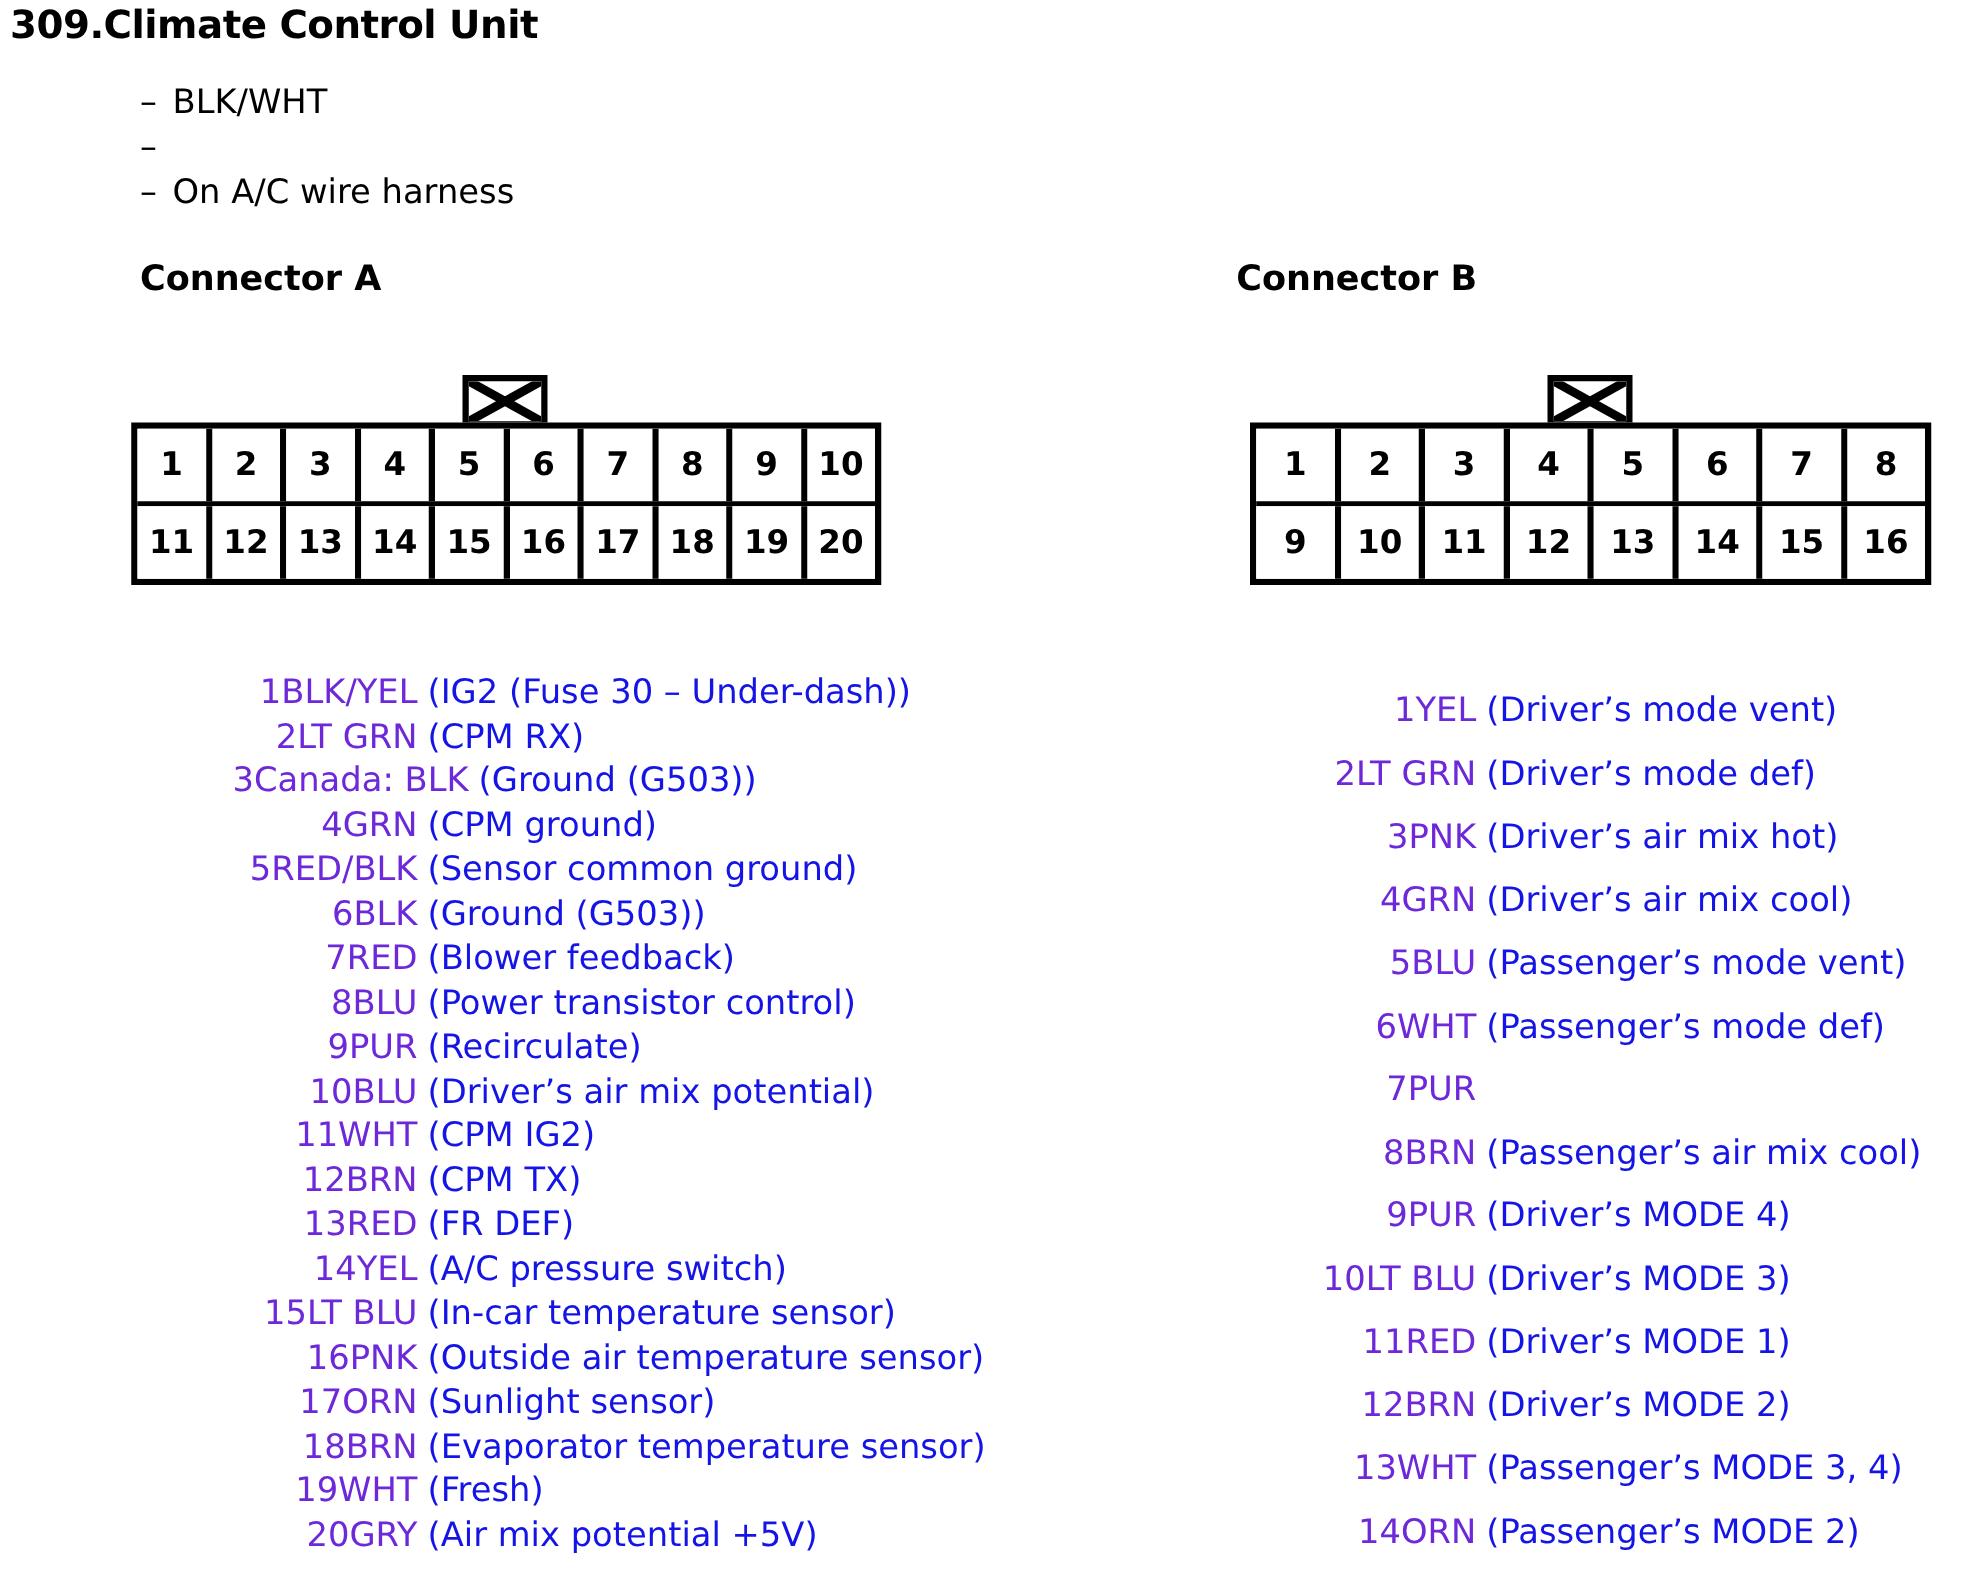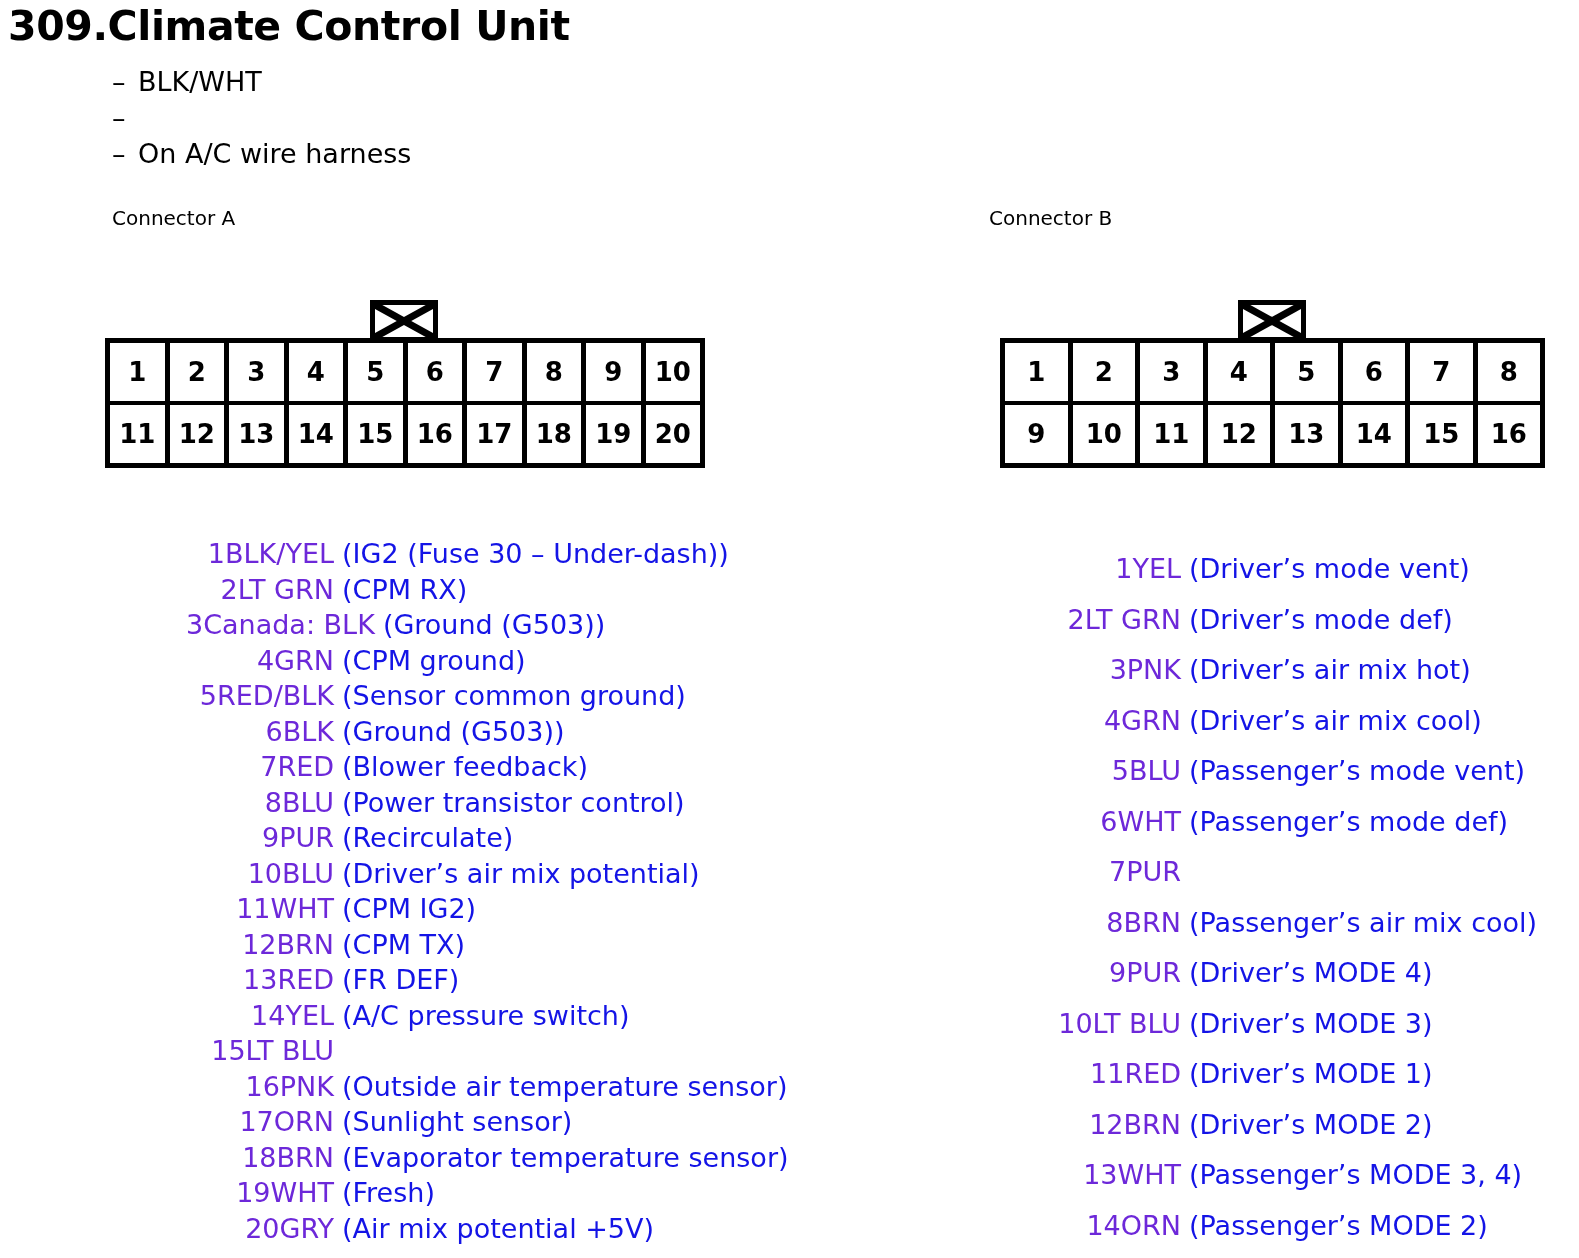--- a/index.html
+++ b/index.html
@@ -15,21 +15,21 @@
     font-family: "DejaVu Sans", "Liberation Sans", sans-serif;
     color: #000000;
     overflow: hidden;
   }
 
   
   #page-title {
     position: absolute;
     left: 8px;
     top: 2px;
-    font-size: 41px;
+    font-size: 31px;
     font-weight: bold;
     letter-spacing: -0.4px;
     white-space: nowrap;
   }
   #bullet-list {
     position: absolute;
     left: 112px;
     top: 64px;
     width: 600px;
   }
@@ -41,22 +41,22 @@
     white-space: nowrap;
   }
   .bullet-dash {
     width: 26px;
     flex: 0 0 26px;
   }
 
   
   .connector-heading {
     position: absolute;
-    font-size: 20px;
-    font-weight: normal;
+    font-size: 28px;
+    font-weight: bold;
     white-space: nowrap;
   }
   #connector-a-heading { left: 112px; top: 206px; }
   #connector-b-heading { left: 989px; top: 206px; text-align: right; }
 
   
   .connector-diagram {
     position: absolute;
   }
   .conn-tab {
@@ -227,20 +227,21 @@
     <div class="pin-line">
       <span class="pin-ident">13RED</span>
       <span class="pin-desc">(FR DEF)</span>
     </div>
     <div class="pin-line">
       <span class="pin-ident">14YEL</span>
       <span class="pin-desc">(A/C pressure switch)</span>
     </div>
     <div class="pin-line">
       <span class="pin-ident">15LT BLU</span>
+      <span class="pin-desc">(In-car temperature sensor)</span>
     </div>
     <div class="pin-line">
       <span class="pin-ident">16PNK</span>
       <span class="pin-desc">(Outside air temperature sensor)</span>
     </div>
     <div class="pin-line">
       <span class="pin-ident">17ORN</span>
       <span class="pin-desc">(Sunlight sensor)</span>
     </div>
     <div class="pin-line">

